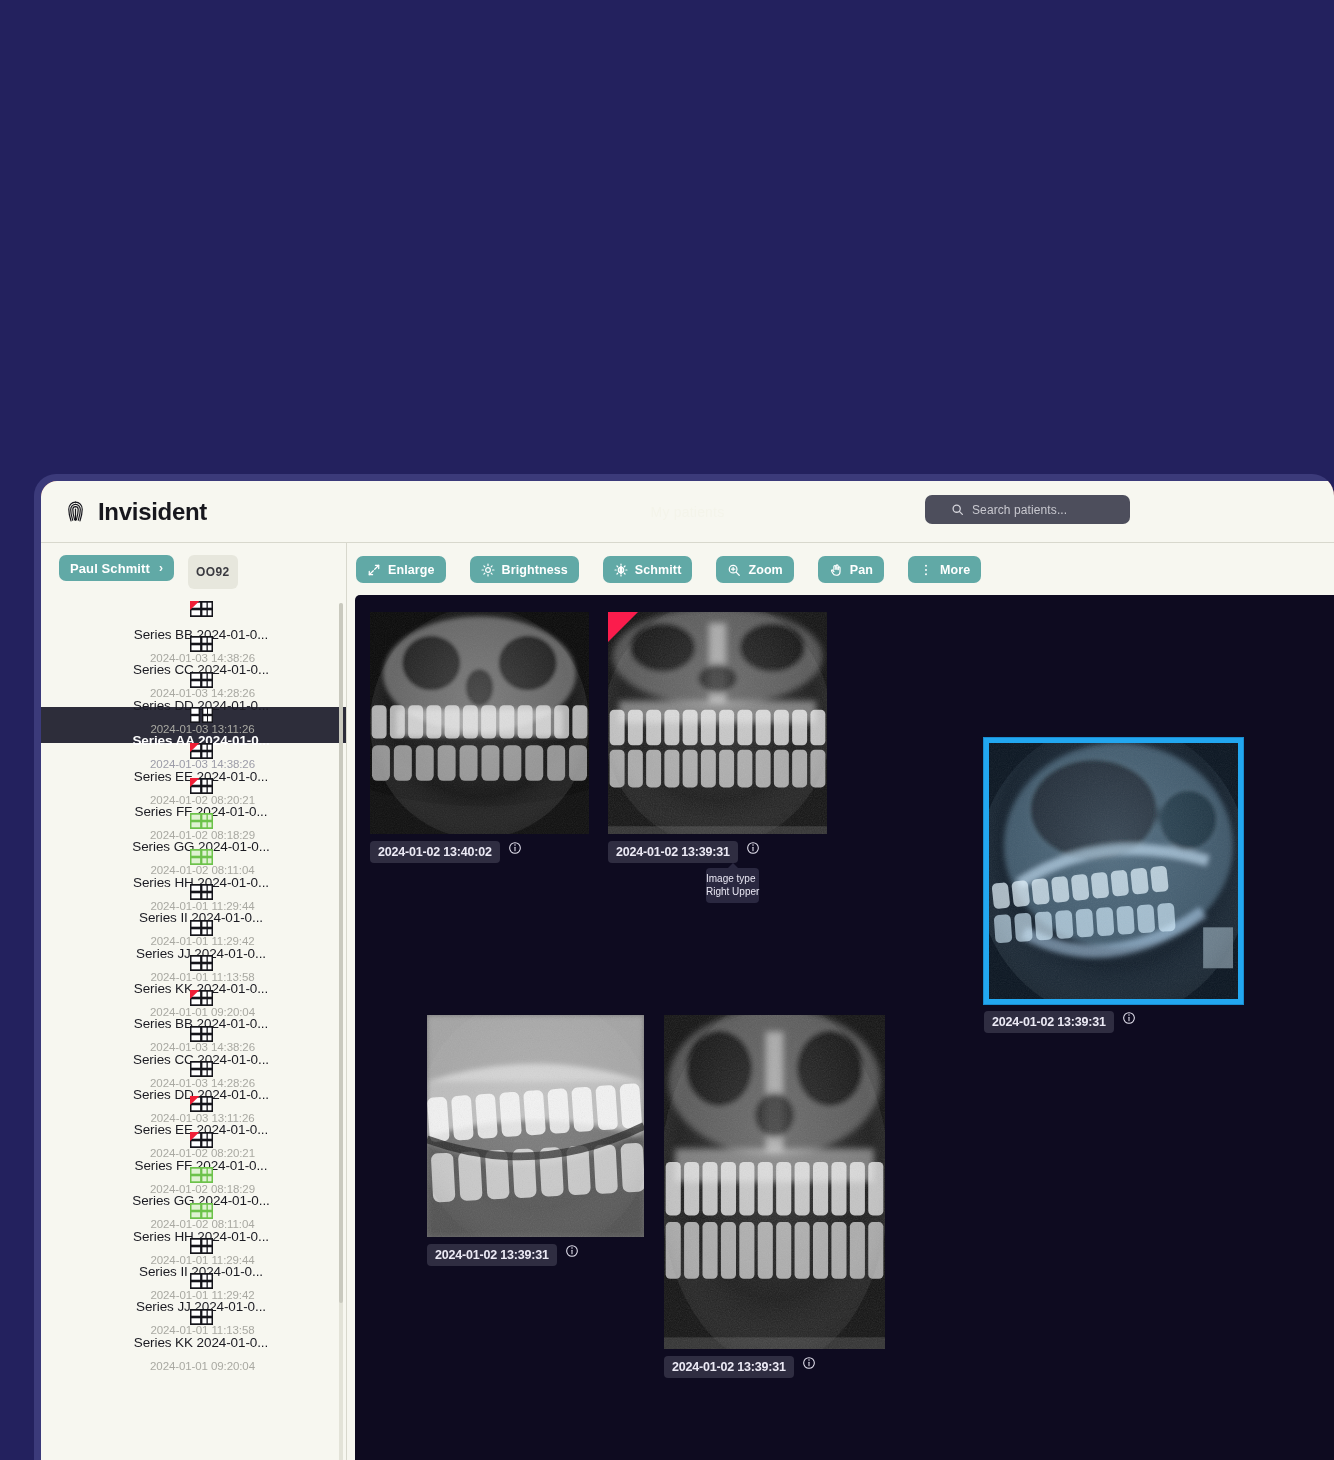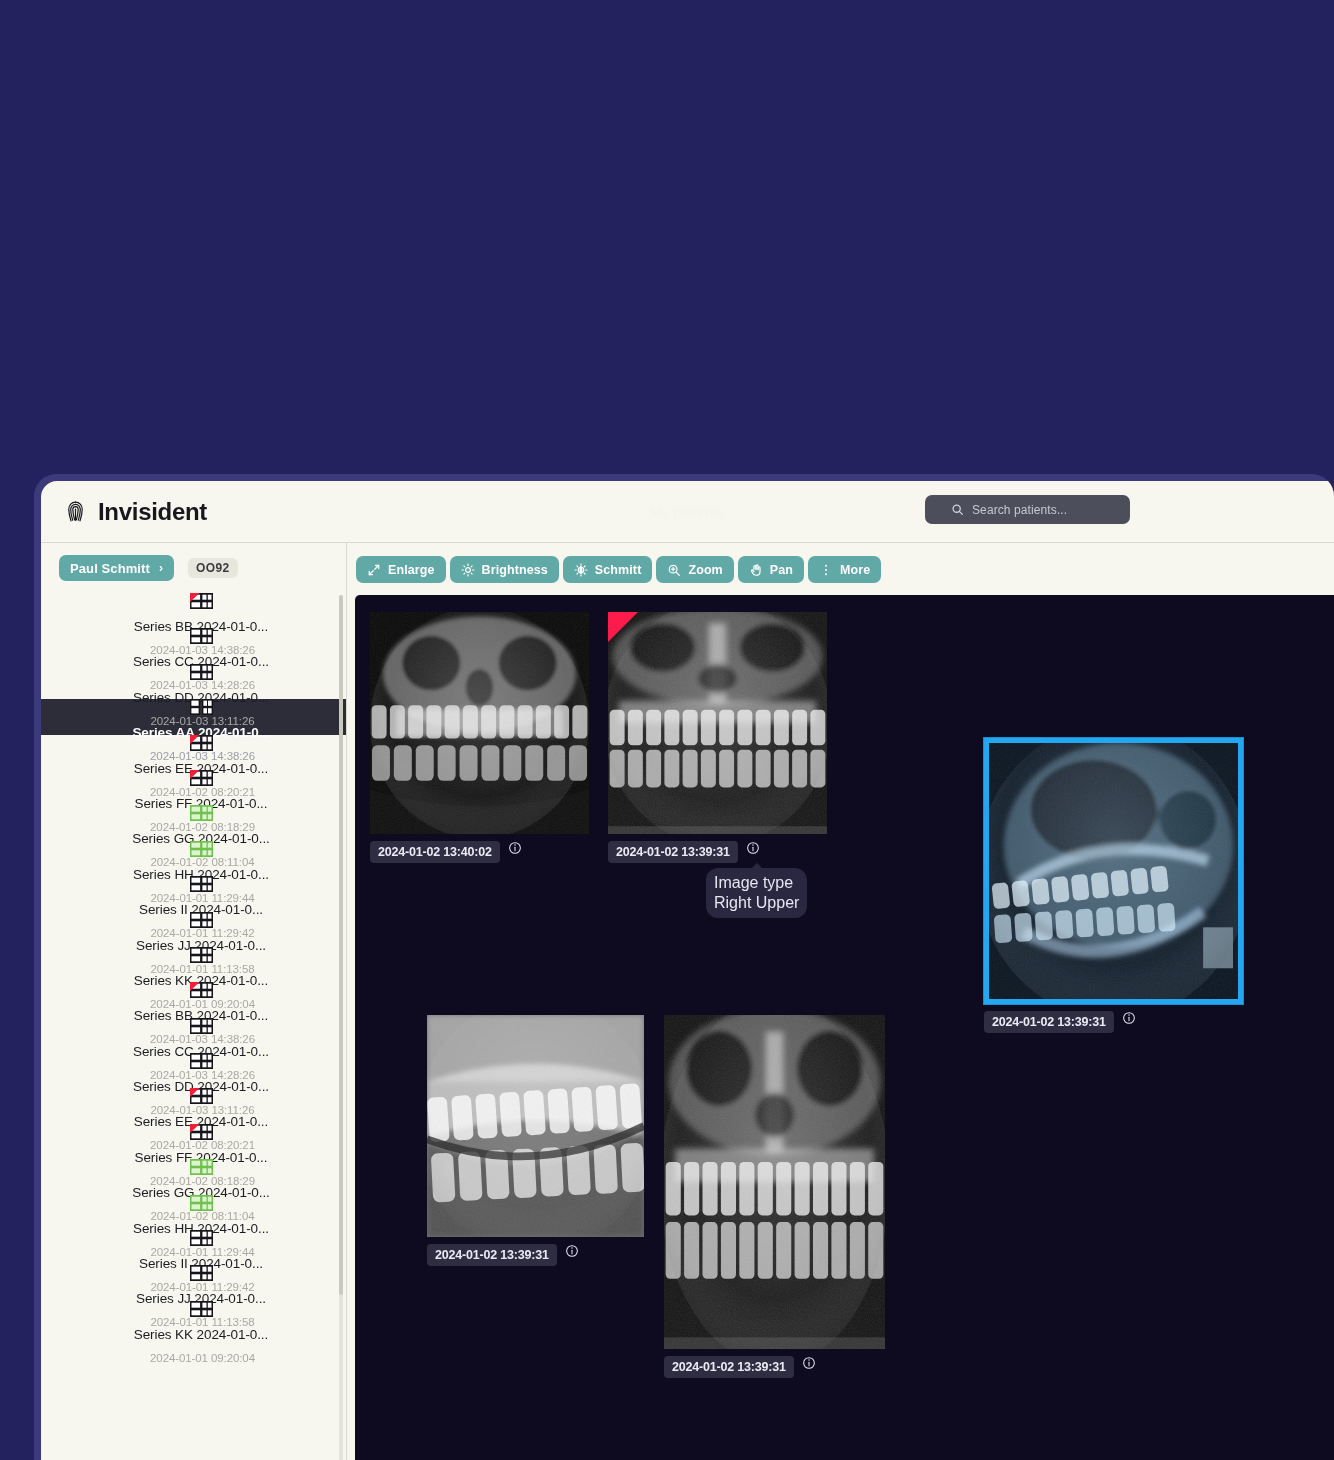--- a/index.html
+++ b/index.html
@@ -63,35 +63,35 @@
   
   .sidebar {
     position: relative;
     width: 306px; flex: 0 0 306px;
     background: #f7f7f0;
     border-right: 1px solid #d8d8cd;
     display: flex; flex-direction: column;
     overflow: hidden;
   }
   .patient-bar {
-    display: flex; align-items: center; gap: 14px;
+    display: flex; align-items: flex-start; gap: 14px;
     padding: 12px 0 12px 18px;
     flex: 0 0 auto;
   }
   .patient-chip {
     background: #61a9a6; color: #ffffff;
     border-radius: 7px; height: 26px;
     display: flex; align-items: center; gap: 9px;
     padding: 0 11px;
     font-size: 13px; font-weight: 600; letter-spacing: .1px;
   }
   .chip-caret { font-size: 12px; opacity: .95; }
   .patient-id {
     background: #e7e7dd; color: #3a3a40;
-    border-radius: 6px; padding: 3px 8px;
+    border-radius: 6px; padding: 10px 8px;
     font-size: 12px; font-weight: 700; letter-spacing: .4px;
   }
   .series-list { flex: 1 1 auto; overflow: hidden; position: relative; }
   .series-row {
     display: flex; align-items: center;
     height: 35.4px;
     padding-left: 15px;
     gap: 10px;
     flex-direction: column;
   }
@@ -114,21 +114,21 @@
   }
   .sb-thumb {
     position: absolute; right: 3px; top: 2px;
     width: 4px; height: 700px;
     background: #c9c9be; border-radius: 2px;
   }
 
   
   .viewer { flex: 1 1 auto; position: relative; background: #f7f7f0; overflow: hidden; }
   .toolbar {
-    display: flex; align-items: center; gap: 4px;
+    display: flex; align-items: center; gap: 24px;
     padding: 13px 0 12px 9px;
   }
   .tool-btn {
     display: flex; align-items: center; gap: 7px;
     background: #61a9a6; color: #ffffff;
     height: 27px; border-radius: 7px; padding: 0 11px;
     font-size: 12.5px; font-weight: 600; letter-spacing: .1px;
     white-space: nowrap;
   }
   .tool-ico { width: 14px; height: 14px; display:block; flex:0 0 auto; }
@@ -160,22 +160,22 @@
   .cap {
     background: #2f2d41; color: #eceaf5;
     font-size: 12.5px; font-weight: 700; letter-spacing: -.2px;
     padding: 4px 8px; border-radius: 4px;
     white-space: nowrap;
   }
   .info-ico { width: 14px; height: 14px; display:block; flex:0 0 auto; }
   .tooltip {
     position: absolute;
     background: #2a2840; color: #e8e6f2;
-    border-radius: 12px; padding: 5px 8px;
-    font-size: 16px; line-height: 1.25;
+    border-radius: 4px; padding: 5px 0;
+    font-size: 10px; line-height: 1.25;
     white-space: nowrap;
   }
   .tooltip .tip-arrow {
     position: absolute; left: 50%; top: -5px; transform: translateX(-50%);
     width: 0; height: 0;
     border-left: 6px solid transparent;
     border-right: 6px solid transparent;
     border-bottom: 6px solid #2a2840;
   }
 

